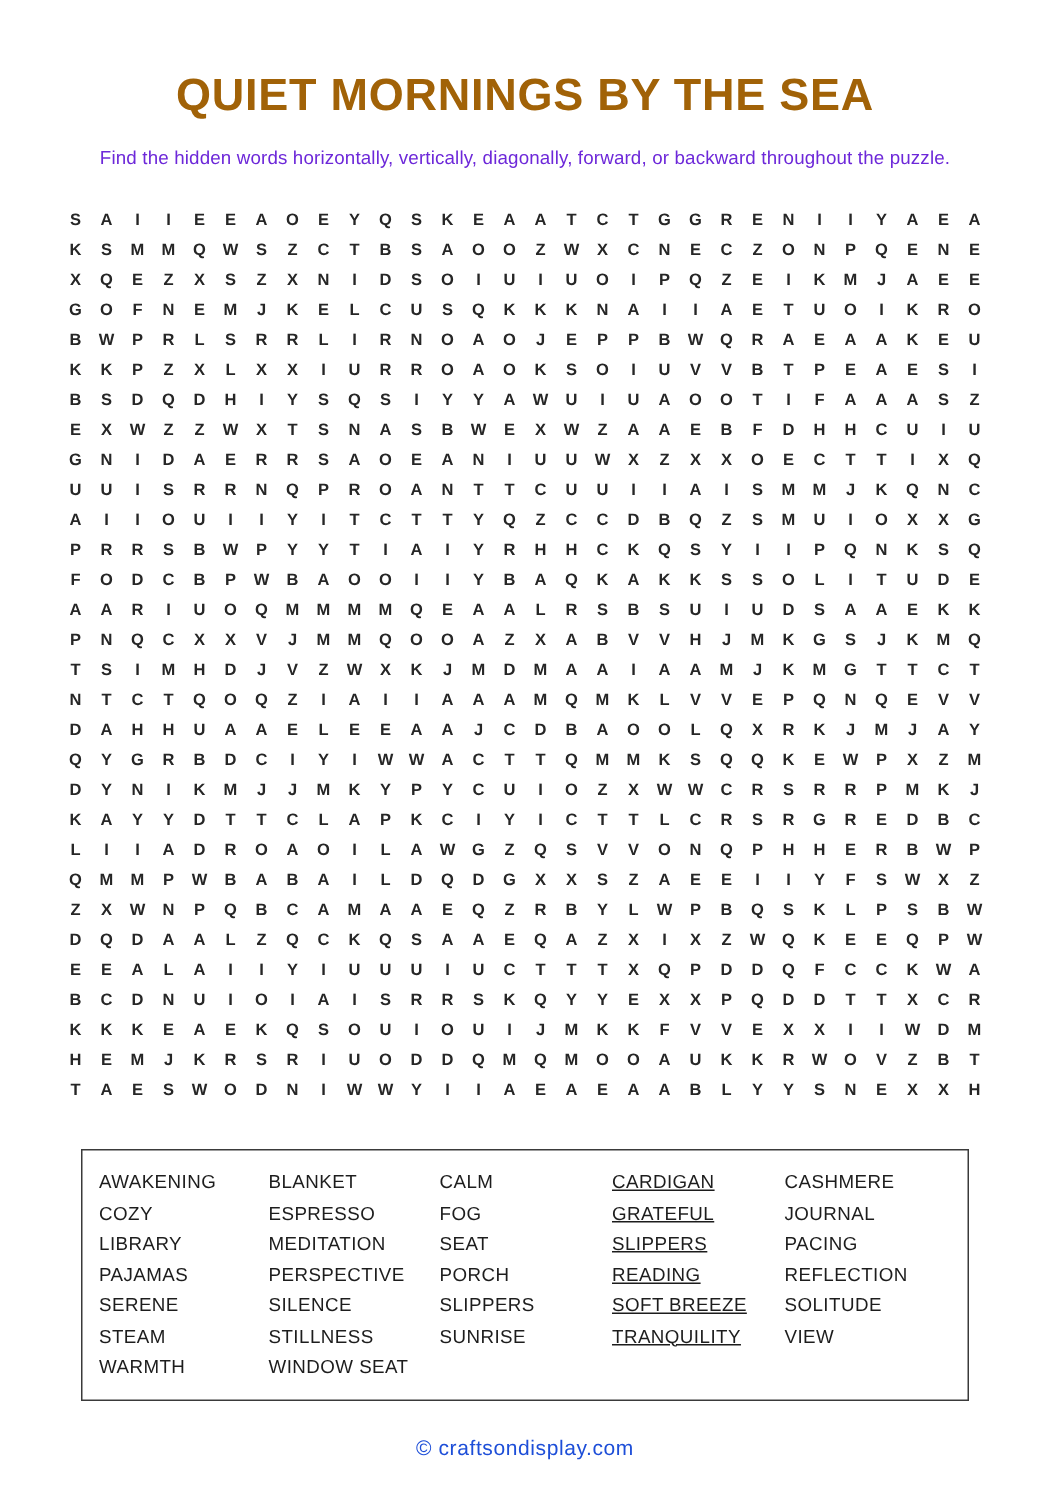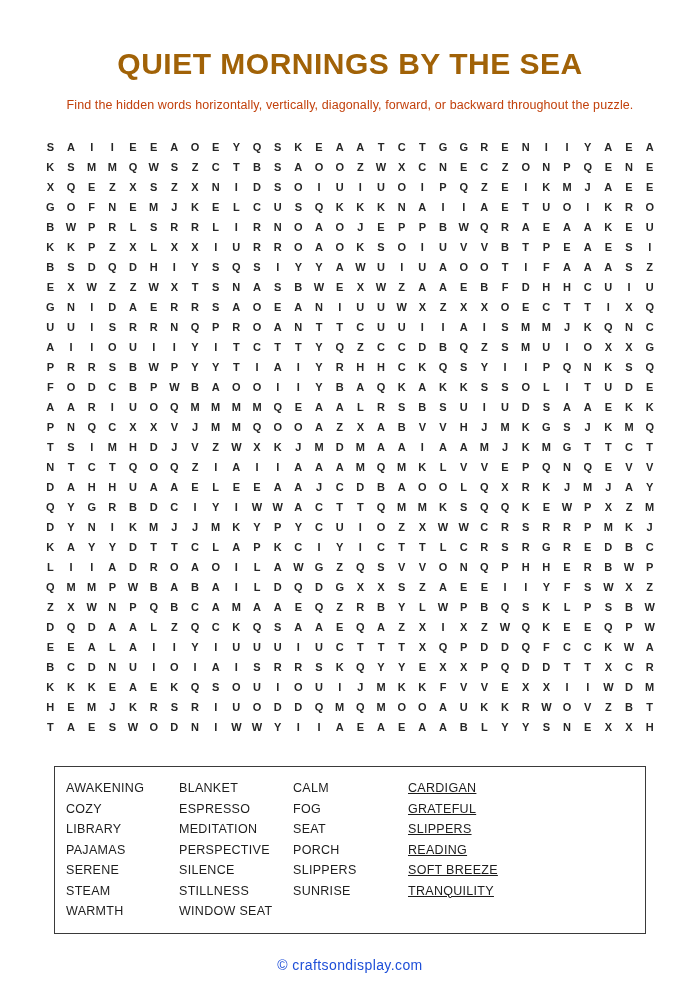--- a/index.html
+++ b/index.html
@@ -20,21 +20,21 @@
     font-size: 30px;
     font-weight: 800;
     letter-spacing: 0.5px;
     color: #a16207;
   }
   .subtitle {
     margin-top: 17px;
     text-align: center;
     font-size: 12.5px;
     font-weight: 400;
-    color: #c2410c;
+    color: #6d28d9;
     letter-spacing: 0.1px;
   }
 
   .grid-wrap {
     width: 620px;
     margin: 25px auto 0 auto;
   }
   .grid-row {
     display: grid;
     grid-template-columns: repeat(30, 1fr);
@@ -1079,17 +1079,25 @@
         <div class="word-item">SUNRISE</div>
       </div>
       <div class="word-col word-col-3">
         <div class="word-item">CARDIGAN</div>
         <div class="word-item">GRATEFUL</div>
         <div class="word-item">SLIPPERS</div>
         <div class="word-item">READING</div>
         <div class="word-item">SOFT BREEZE</div>
         <div class="word-item">TRANQUILITY</div>
       </div>
+      <div class="word-col word-col-4">
+        <div class="word-item">CASHMERE</div>
+        <div class="word-item">JOURNAL</div>
+        <div class="word-item">PACING</div>
+        <div class="word-item">REFLECTION</div>
+        <div class="word-item">SOLITUDE</div>
+        <div class="word-item">VIEW</div>
+      </div>
     </div>
 
   <p class="footer">© craftsondisplay.com</p>
 
 </div>
 
 </body></html>

